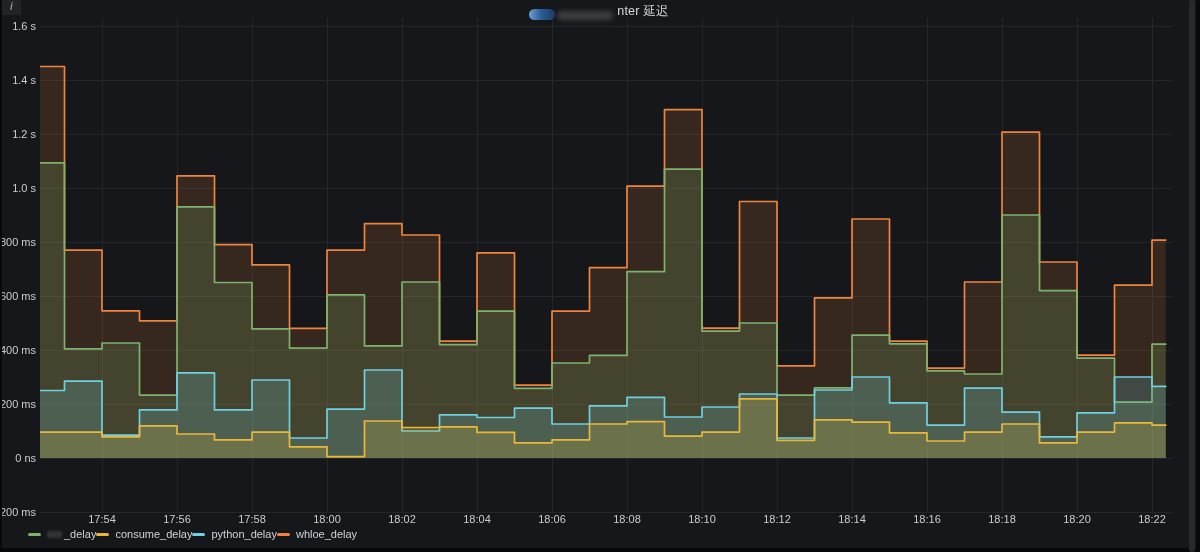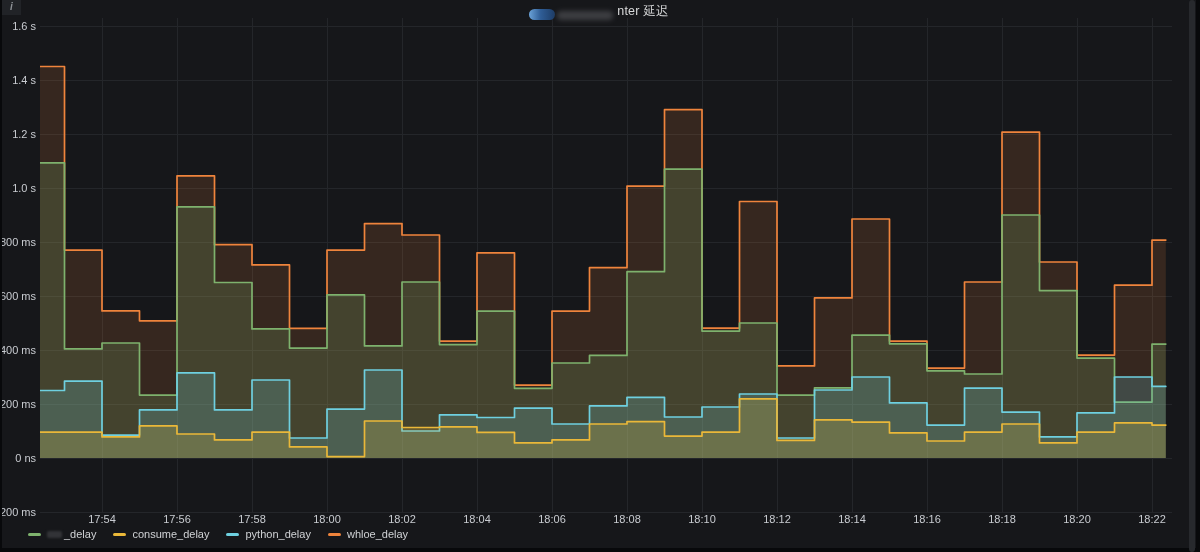--- a/index.html
+++ b/index.html
@@ -7,21 +7,21 @@
   #panel{position:absolute;left:2px;top:0;width:1194px;height:548px;background:#16171a;}
   #info-corner{position:absolute;left:0;top:0;width:19px;height:15px;background:#212327;
     color:#8e9297;font-size:10px;font-style:italic;font-weight:bold;text-align:center;line-height:14px;}
   #title-row{position:absolute;left:0;top:2px;width:100%;height:18px;display:flex;
     align-items:flex-end;justify-content:center;gap:4px;}
   #title-redaction-blue{width:26px;height:11px;border-radius:6px;
     background:linear-gradient(90deg,#6aa2d8 0%,#2f5d96 45%,#1d3c66 100%);filter:blur(.4px);}
   #title-redaction-blur{width:56px;height:9px;border-radius:4px;background:#47484c;filter:blur(2.5px);opacity:.8;margin-left:-2px;}
   #panel-title{color:#d8d9da;font-size:12.5px;font-weight:500;letter-spacing:.2px;}
   svg text{font-family:"Liberation Sans",sans-serif;font-size:11px;fill:#c9ccd1;}
-  #legend{position:absolute;left:26px;top:528px;display:flex;align-items:flex-start;gap:17px;}
+  #legend{position:absolute;left:26px;top:528px;display:flex;align-items:flex-start;}
   .legend-item{display:flex;align-items:center;gap:6px;cursor:pointer;}
   .legend-dash{width:13px;height:3px;border-radius:1.5px;display:inline-block;}
   .legend-label{color:#d0d2d5;font-size:11px;}
   .legend-redaction{display:inline-block;width:15px;height:7px;background:#323337;border-radius:2px;
     filter:blur(1.2px);margin-right:-4px;}
   #scrollbar{position:absolute;left:1189px;top:0;width:6px;height:552px;background:#27292d;border-radius:3px;}
 </style>
 </head>
 <body>
 

